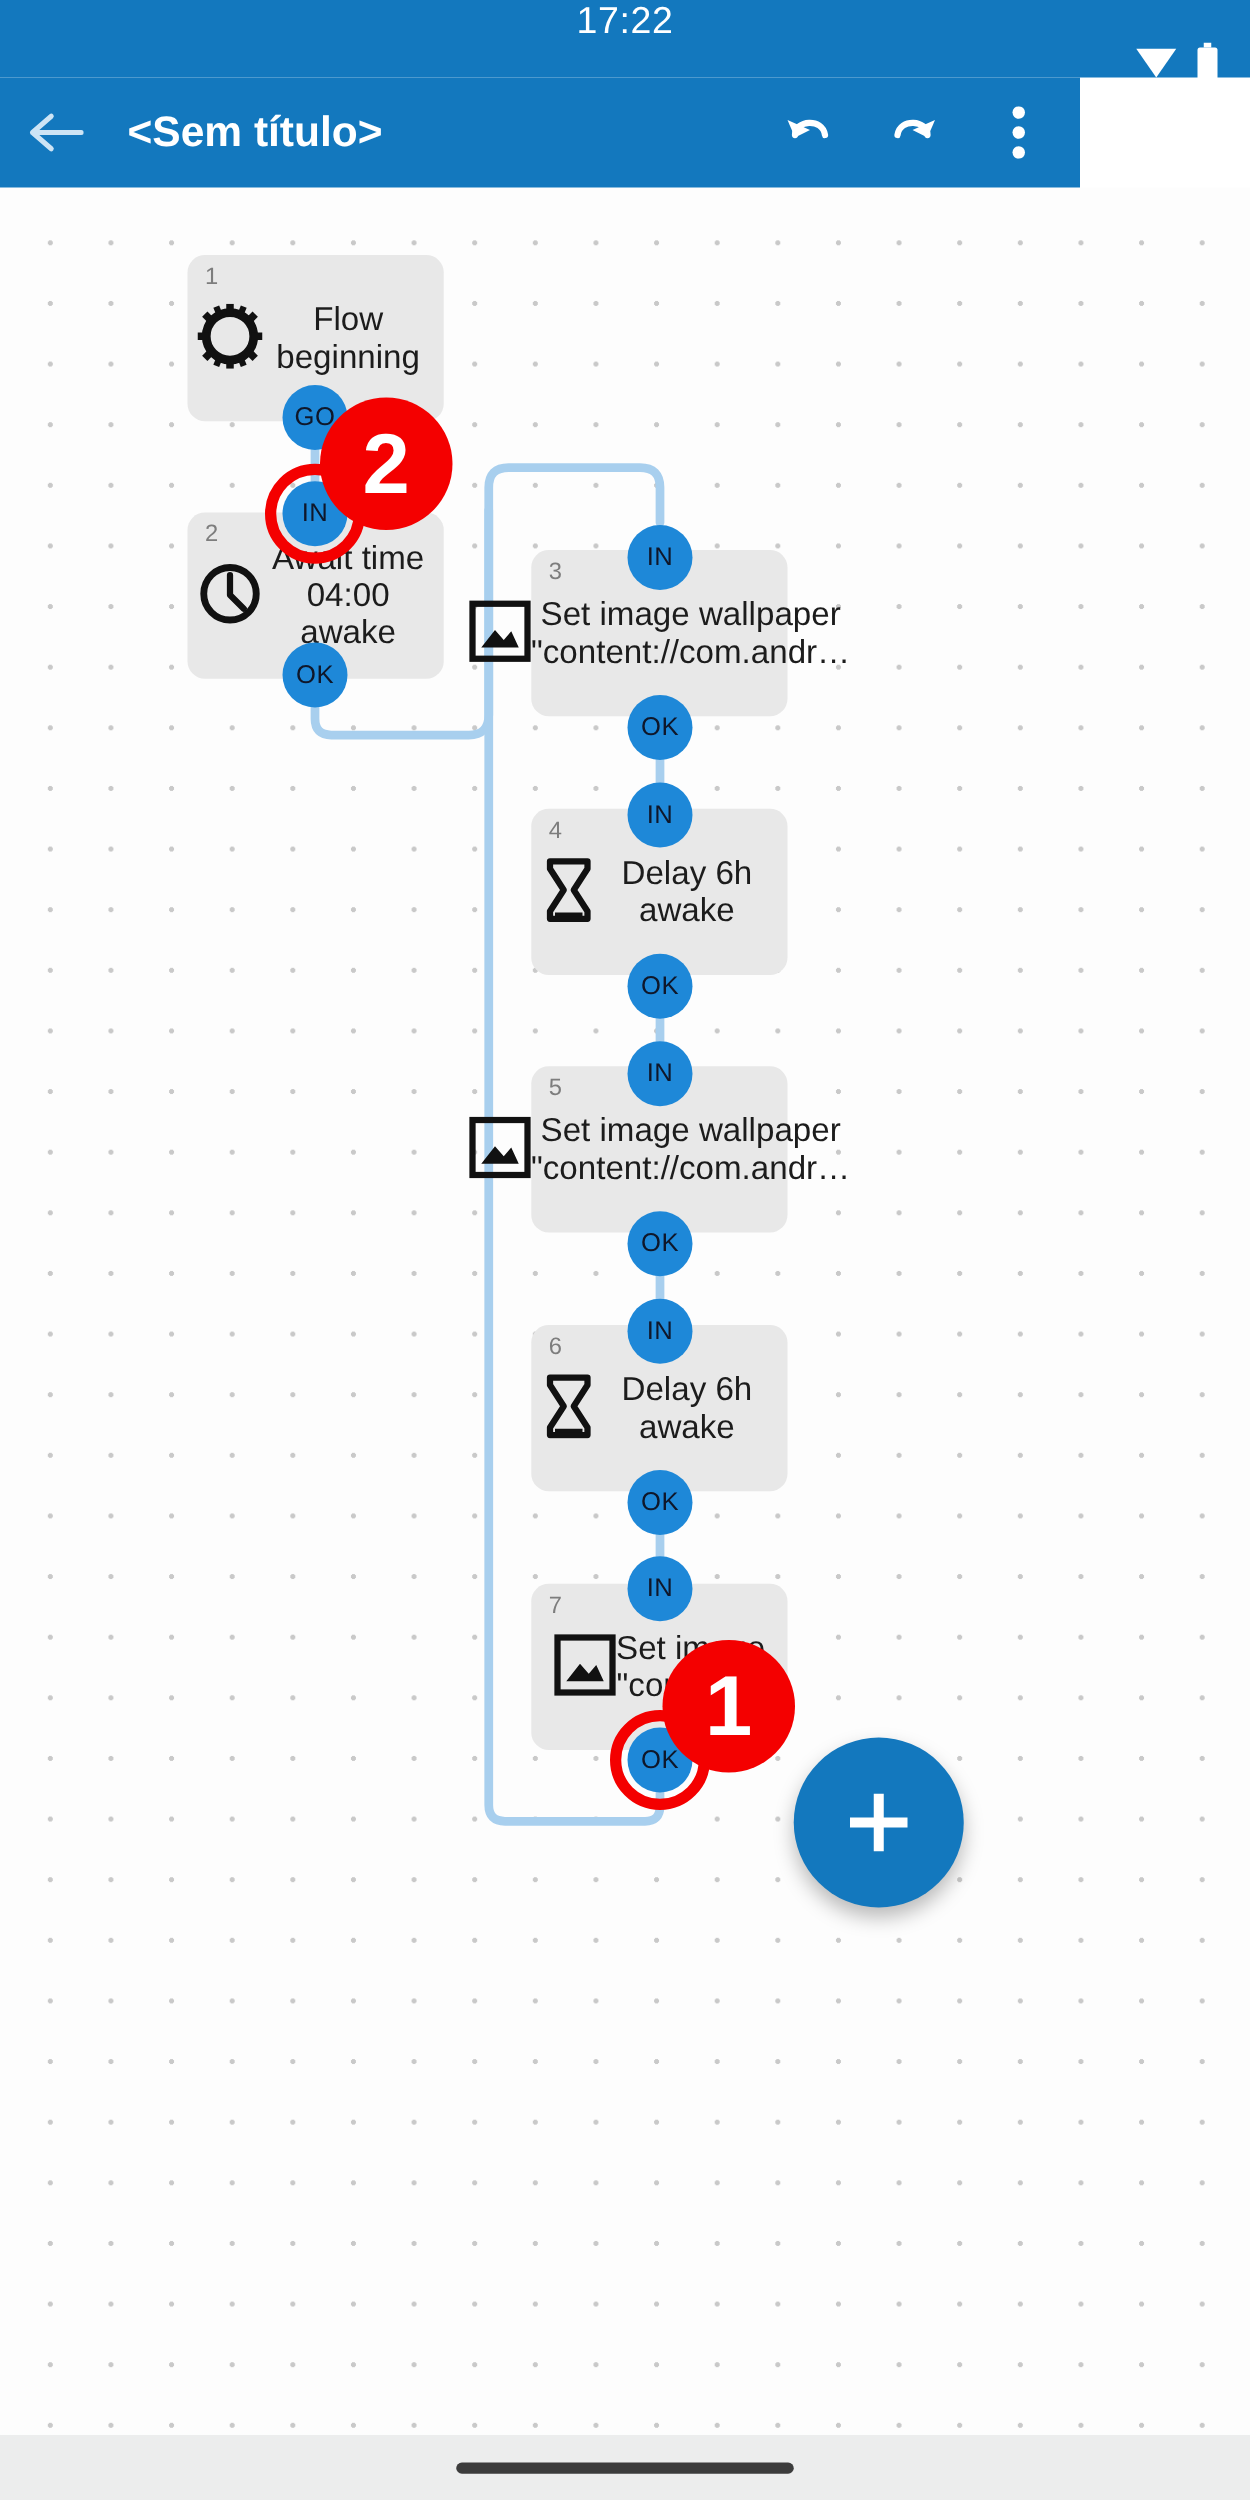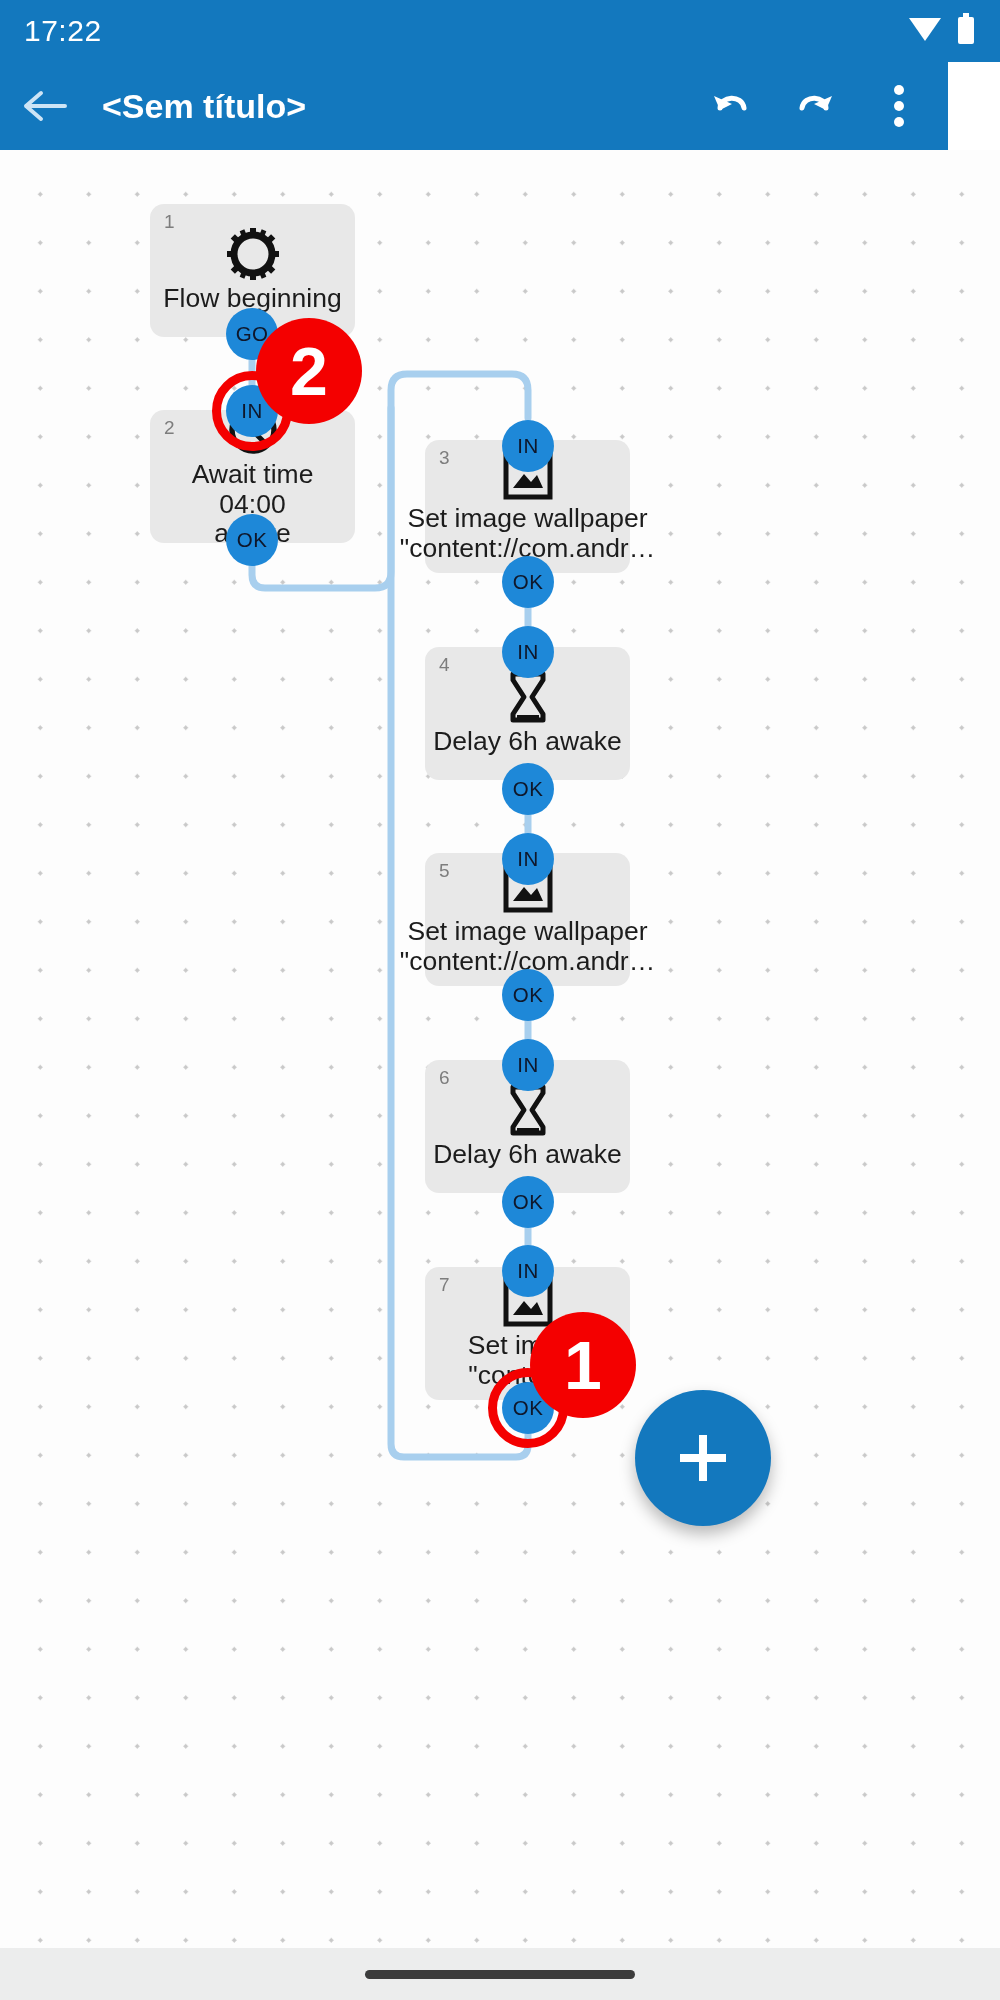--- a/index.html
+++ b/index.html
@@ -7,31 +7,31 @@
   body {
     font-family:"Liberation Sans","DejaVu Sans",sans-serif;
     background:#ffffff;
     position:relative;
   }
 
   
   .status-bar{
     position:absolute; left:0; top:0; width:1000px; height:62px;
     background:#1378be; display:flex; align-items:center;
-    padding:0 24px; z-index:40;
+    padding:0 24px; z-index:40;flex-direction:column;
   }
   .status-time{
     color:#ffffff; font-size:30px; letter-spacing:0.5px;
     font-weight:400;
   }
   .status-right{ margin-left:auto; display:flex; align-items:center; gap:14px; }
 
   
   .app-bar{
-    position:absolute; left:0; top:62px; width:948px; height:88px;
+    position:absolute; left:0; top:62px; width:864px; height:88px;
     background:#1378be; display:flex; align-items:center;
     padding:0 22px; z-index:40;
   }
   .appbar-title{
     color:#ffffff; font-size:34px; font-weight:700;
     margin-left:34px; white-space:nowrap;
   }
   .appbar-actions{ margin-left:auto; display:flex; align-items:center; gap:38px; padding-right:4px;}
   .icon-btn{ display:flex; align-items:center; justify-content:center;
     width:46px; height:46px; }
@@ -52,21 +52,21 @@
   
   .node{
     position:absolute; background:#e8e8e8; border-radius:14px;
   }
   .node-num{
     position:absolute; left:14px; top:8px;
     font-size:19px; color:#7d7d7d; line-height:1;
   }
   .node-body{
     position:absolute; left:0; right:0; top:0; bottom:0;
-    display:flex; flex-direction:column; align-items:center; justify-content:center;
+    display:flex; flex-direction:row; align-items:center; justify-content:center;
     padding:0 8px;
   }
   .node-icon{ margin-bottom:4px; display:flex; align-items:center; justify-content:center;}
   .node-label{
     font-size:26.5px; color:#1c1c1c; text-align:center; line-height:1.13;
     white-space:pre-line;
   }
 
   
   .port{

